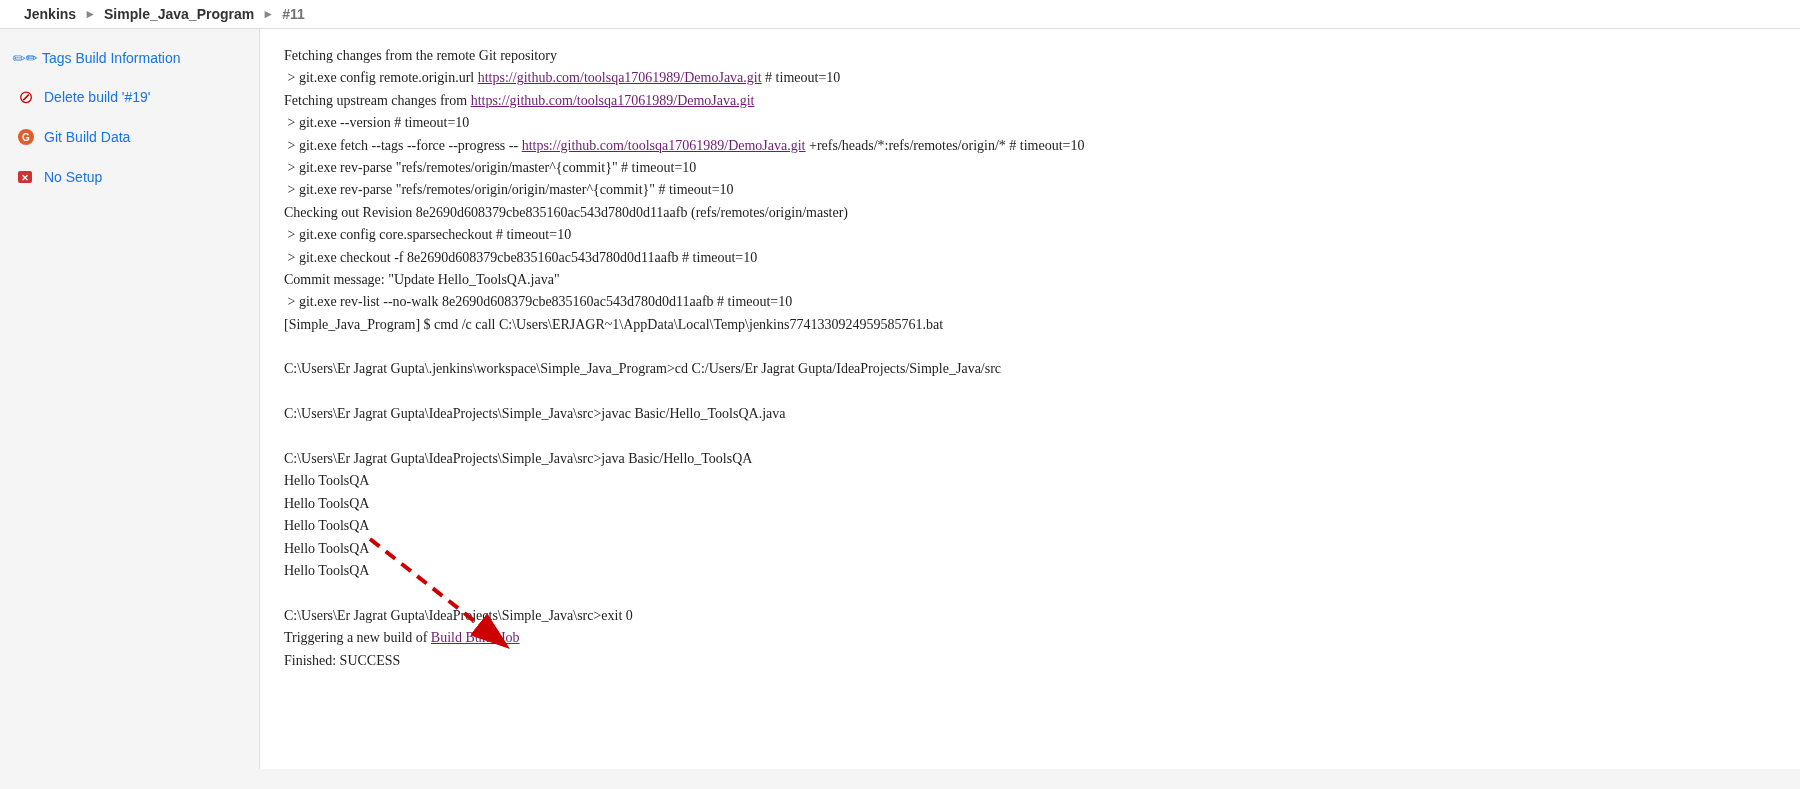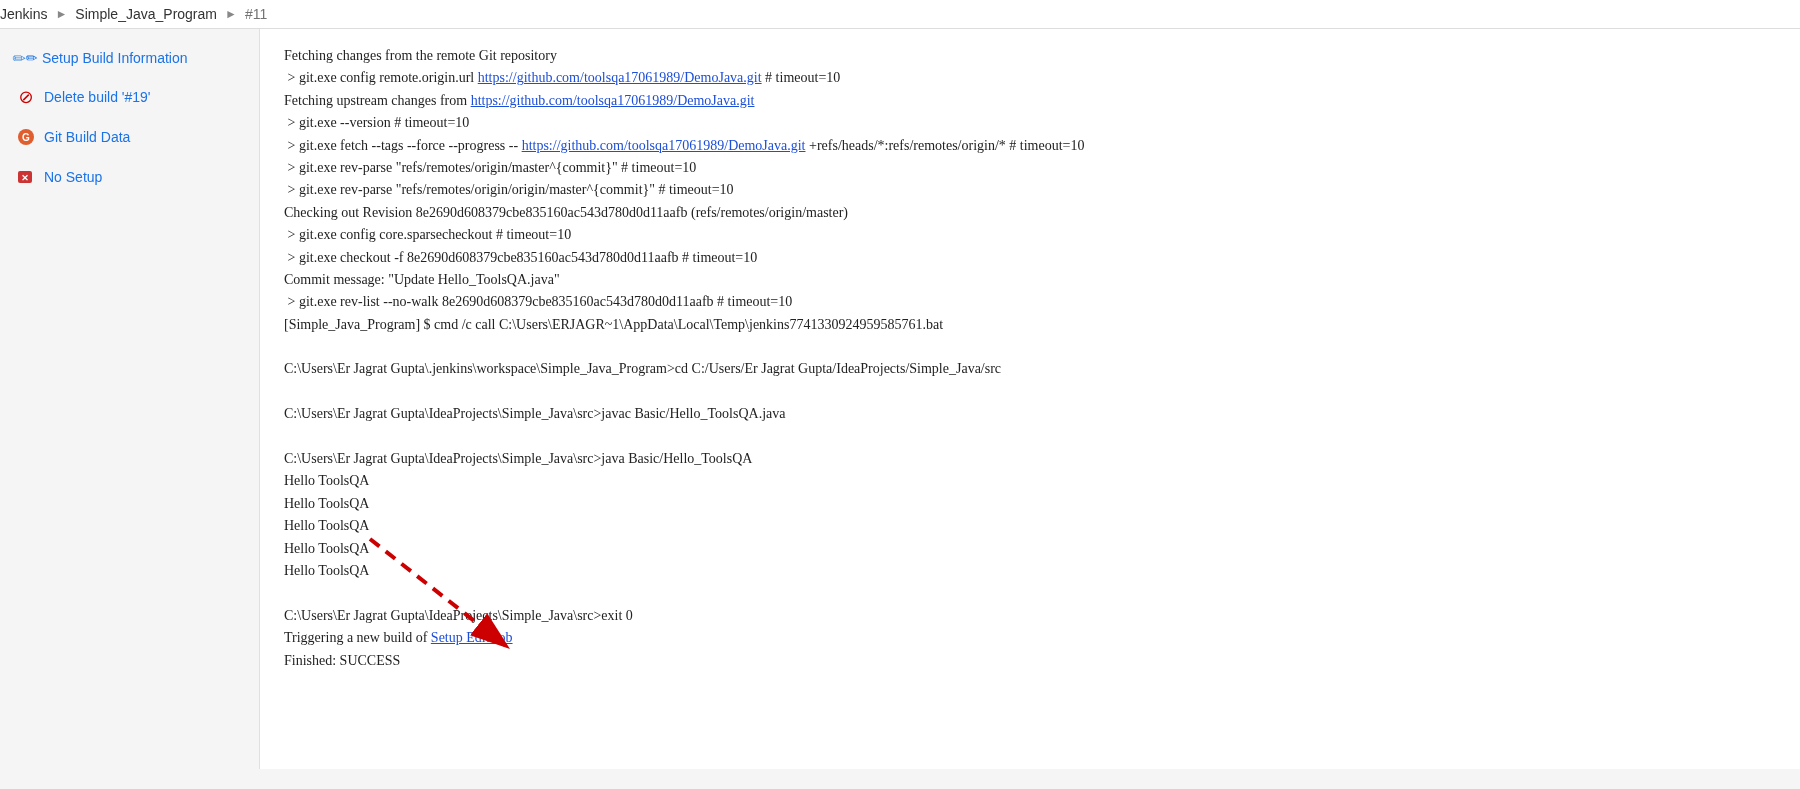--- a/index.html
+++ b/index.html
@@ -7,27 +7,27 @@
       font-family: Arial, sans-serif;
       background: #f5f5f5;
       width: 1800px;
       min-height: 789px;
       overflow-x: hidden;
     }
 
     
     .breadcrumb-bar {
       background: #fff;
-      padding: 6px 0;
+      padding: 6px 24px;
       display: flex;
       align-items: center;
       gap: 8px;
       border-bottom: 1px solid #ddd;
       font-size: 14px;
-      font-weight: normal;
+      font-weight: bold;
     }
     .breadcrumb-separator {
       color: #888;
       font-size: 12px;
     }
     .breadcrumb-link {
       color: #333;
       text-decoration: none;
       cursor: pointer;
     }
@@ -117,21 +117,21 @@
 
     .console-text {
       font-family: Liberation Serif, serif;
       font-size: 14px;
       line-height: 1.6;
       color: #222;
       white-space: pre;
     }
 
     .console-link {
-      color: #1d4ed8;
+      color: #701a75;
       text-decoration: underline;
     }
 
     
     .dashed-arrow-svg {
       position: absolute;
       left: 60px;
       bottom: 100px;
       width: 260px;
       height: 160px;
@@ -148,21 +148,21 @@
   <span class="breadcrumb-separator">►</span>
   <span class="breadcrumb-current">#11</span>
 </div>
 
 <div class="main-layout">
 
   <div class="sidebar">
 
     <a class="sidebar-item">
       <span class="sidebar-icon icon-edit">✏</span>
-      <span>Setup Build Information</span>
+      <span>Tags Build Information</span>
     </a>
 
     <a class="sidebar-item">
       <span class="sidebar-icon icon-delete">⊘</span>
       <span>Delete build '#19'</span>
     </a>
 
     <a class="sidebar-item">
       <span class="sidebar-icon icon-git">
         <svg width="18" height="18" viewBox="0 0 18 18">
@@ -206,21 +206,21 @@
 C:\Users\Er Jagrat Gupta\IdeaProjects\Simple_Java\src&gt;javac Basic/Hello_ToolsQA.java
 
 C:\Users\Er Jagrat Gupta\IdeaProjects\Simple_Java\src&gt;java Basic/Hello_ToolsQA
 Hello ToolsQA
 Hello ToolsQA
 Hello ToolsQA
 Hello ToolsQA
 Hello ToolsQA
 
 C:\Users\Er Jagrat Gupta\IdeaProjects\Simple_Java\src&gt;exit 0
-Triggering a new build of <a class="console-link">Setup Edit Job</a>
+Triggering a new build of <a class="console-link">Build Build Job</a>
 Finished: SUCCESS</div>
 
     <svg class="dashed-arrow-svg" style="position:absolute; left:50px; bottom:90px; width:280px; height:170px; pointer-events:none;">
       <defs>
         <marker id="arrowhead" markerWidth="10" markerHeight="7" refX="10" refY="3.5" orient="auto">
           <polygon points="0 0, 10 3.5, 0 7" fill="#cc0000"></polygon>
         </marker>
       </defs>
       <line x1="60" y1="30" x2="200" y2="140" stroke="#cc0000" stroke-width="4" stroke-dasharray="12,8" marker-end="url(#arrowhead)"></line>
     </svg>

